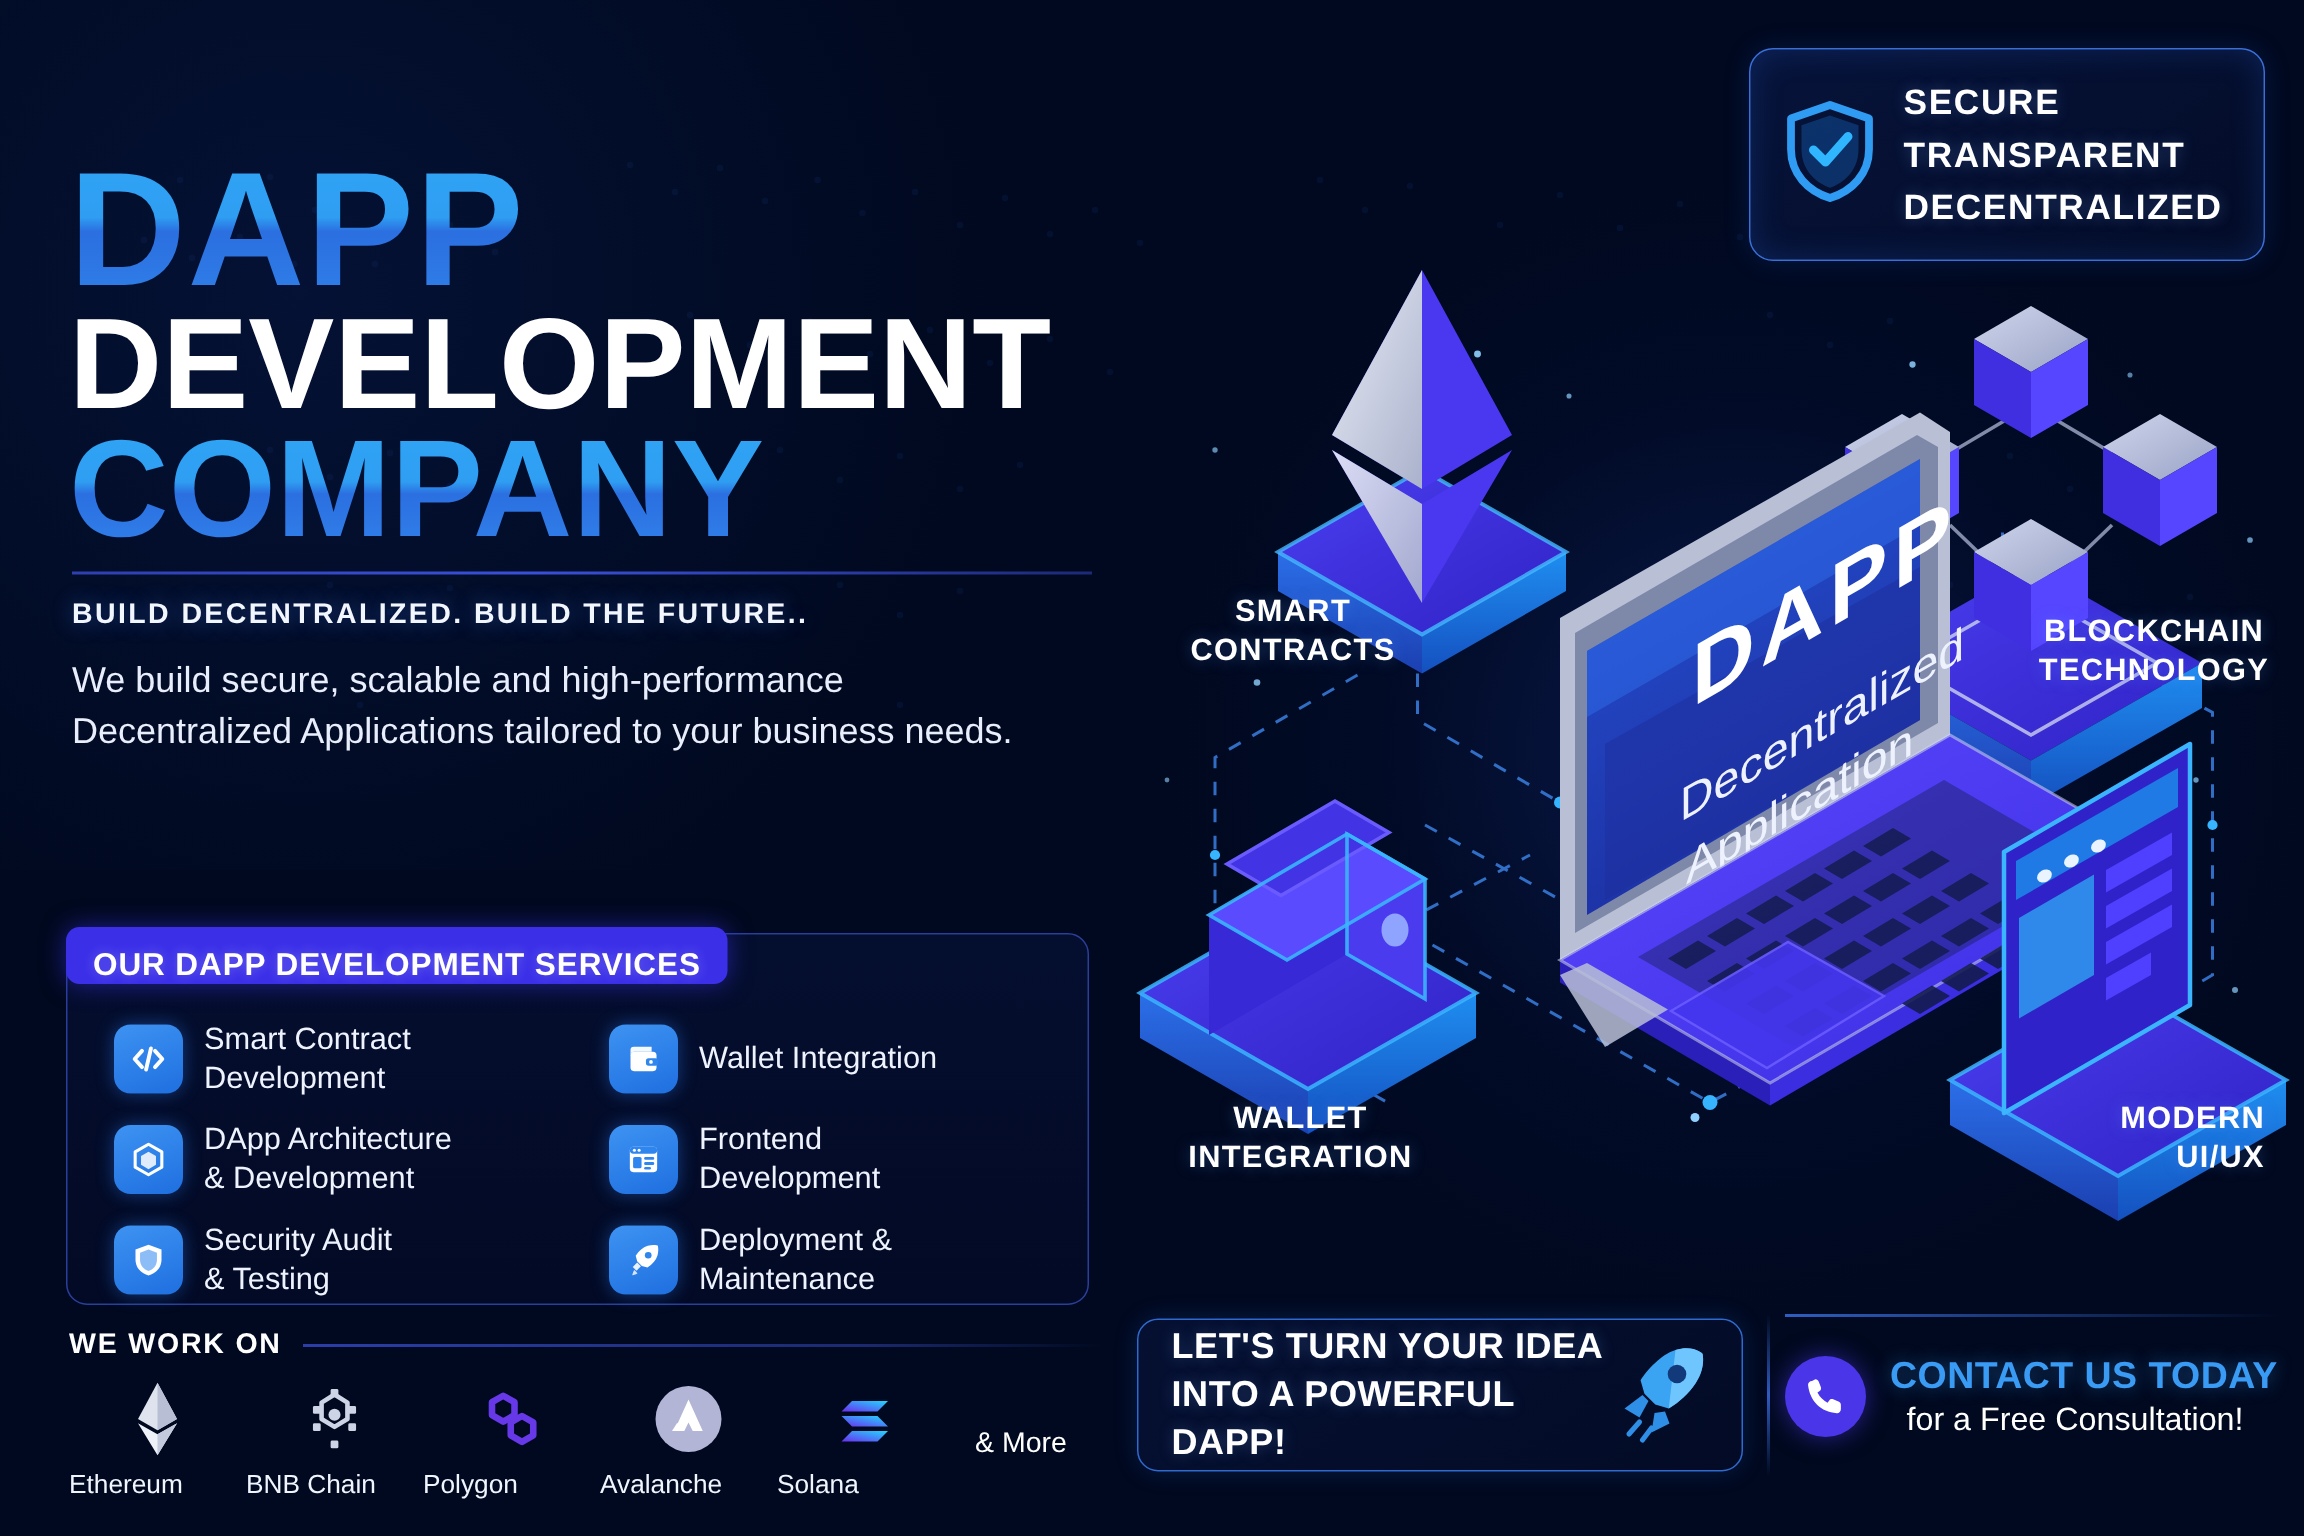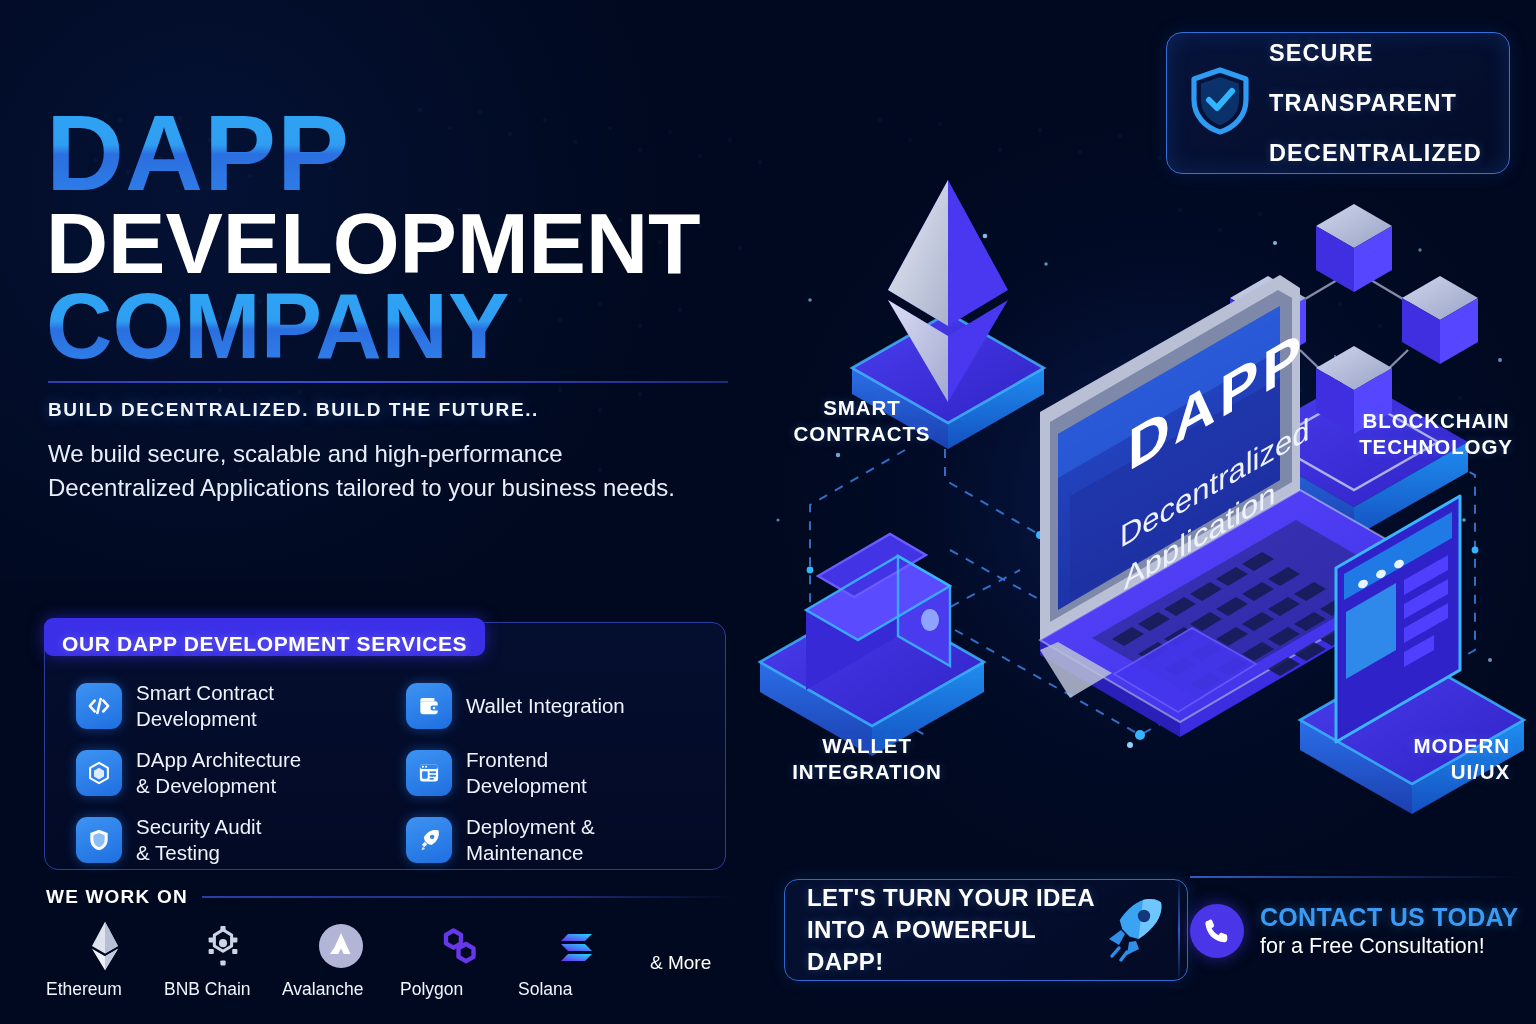--- a/index.html
+++ b/index.html
@@ -74,50 +74,50 @@
   .chain-ico{height:52px;display:flex;align-items:center;justify-content:center;}
   .chain-name{font-size:17.5px;color:#f0f5ff;font-weight:400;}
   .more{font-size:19px;color:#ffffff;align-self:center;margin-left:14px;margin-top:6px;}
 
   
   .secure-badge{position:absolute;left:1166px;top:32px;width:344px;height:142px;
     border:1.6px solid #3a6fd8;border-radius:16px;
     background:linear-gradient(145deg, rgba(7,20,60,.92) 0%, rgba(4,12,40,.92) 100%);
     box-shadow:0 0 22px rgba(40,110,230,.22) inset, 0 0 18px rgba(30,90,220,.18);
     display:flex;align-items:center;gap:18px;padding:0 22px;}
-  .secure-text{display:flex;flex-direction:column;gap:23px;}
+  .secure-text{display:flex;flex-direction:column;gap:8px;}
   .secure-text span{font-size:23.5px;font-weight:700;color:#ffffff;letter-spacing:1.1px;
     text-shadow:0 0 10px rgba(120,170,255,.30);}
 
   
   .illus{position:absolute;left:740px;top:150px;width:796px;height:700px;}
   .node-label{position:absolute;font-size:20.5px;font-weight:700;color:#ffffff;
     letter-spacing:.9px;line-height:1.28;text-shadow:0 0 10px rgba(90,150,255,.35);}
 
   
   .cta-left{position:absolute;left:758px;top:879px;width:404px;height:102px;
     border:1.6px solid #2f6ad0;border-radius:14px;
     background:linear-gradient(145deg,rgba(6,17,52,.9),rgba(3,11,38,.9));
     box-shadow:0 0 16px rgba(35,100,220,.20);
-    display:flex;align-items:center;padding:0 22px;margin-left:26px;}
+    display:flex;align-items:center;padding:0 22px;}
   .cta-left-txt{font-size:24px;font-weight:700;color:#ffffff;line-height:1.32;letter-spacing:.4px;
     text-shadow:0 0 10px rgba(120,170,255,.28);}
   .cta-sep{position:absolute;left:1178px;top:876px;width:1.6px;height:108px;
     background:linear-gradient(180deg,rgba(40,80,190,0),#2f5ec0,rgba(40,80,190,0));}
   .cta-top-rule{position:absolute;left:1190px;top:876px;width:330px;height:1.6px;
     background:linear-gradient(90deg,#2f5ec0,rgba(40,80,190,0));}
   .cta-right{position:absolute;left:1190px;top:893px;width:330px;height:76px;
     display:flex;align-items:center;gap:16px;}
   .phone-circle{width:54px;height:54px;border-radius:50%;flex:0 0 54px;
     background:#4b35e8;display:flex;align-items:center;justify-content:center;
     box-shadow:0 0 16px rgba(75,53,232,.55);}
   .cta-r-txt{display:flex;flex-direction:column;gap:2px;}
   .cta-r-1{font-size:25px;font-weight:700;color:#3a9bf5;letter-spacing:.3px;
     text-shadow:0 0 12px rgba(58,155,245,.45);}
-  .cta-r-2{font-size:21.5px;color:#ffffff;font-weight:400;}
+  .cta-r-2{font-size:21.5px;color:#ffffff;font-weight:400;margin-left:11px;}
 </style>
 </head>
 <body>
 
 <div id="stage">
 
   <div class="bg-glow-a"></div>
   <div class="bg-glow-b"></div>
 
   <svg class="bg-map" viewBox="0 0 1536 1024">
@@ -369,39 +369,39 @@
               <rect x="21.3" y="39" width="5.4" height="5.4" rx="1"></rect>
               <circle cx="24" cy="21" r="4.2"></circle>
             </g>
           </svg>
         </div>
         <div class="chain-name">BNB Chain</div>
       </div>
 
       <div class="chain">
         <div class="chain-ico">
-          <svg width="50" height="50" viewBox="0 0 50 50">
-            <circle cx="25" cy="25" r="22" fill="#b3b5d6"></circle>
-            <path d="M25 12 34.5 33H27.8L25 27.4 22.2 33h-6.7z" fill="#ffffff"></path>
-            <path d="M17.5 27.5 14 33h7l-3.5-5.5z" fill="#ffffff"></path>
-          </svg>
-        </div>
-        <div class="chain-name">Avalanche</div>
-      </div>
-
-      <div class="chain">
-        <div class="chain-ico">
           <svg width="48" height="48" viewBox="0 0 48 48">
             <g fill="none" stroke="#6638e8" stroke-width="4.4" stroke-linejoin="round">
               <path d="M18.5 8.5 26 12.8v8.6l-7.5 4.3L11 21.4v-8.6z"></path>
               <path d="M31 22 38.5 26.3v8.6L31 39.2l-7.5-4.3v-8.6z"></path>
             </g>
           </svg>
         </div>
         <div class="chain-name">Polygon</div>
+      </div>
+
+      <div class="chain">
+        <div class="chain-ico">
+          <svg width="50" height="50" viewBox="0 0 50 50">
+            <circle cx="25" cy="25" r="22" fill="#b3b5d6"></circle>
+            <path d="M25 12 34.5 33H27.8L25 27.4 22.2 33h-6.7z" fill="#ffffff"></path>
+            <path d="M17.5 27.5 14 33h7l-3.5-5.5z" fill="#ffffff"></path>
+          </svg>
+        </div>
+        <div class="chain-name">Avalanche</div>
       </div>
 
       <div class="chain">
         <div class="chain-ico">
           <svg width="50" height="50" viewBox="0 0 50 50">
             <defs>
               <linearGradient id="solg" x1="0" y1="1" x2="1" y2="0">
                 <stop offset="0" stop-color="#6b2df0"></stop>
                   <stop offset="1" stop-color="#22d8ff"></stop>
               </linearGradient>

